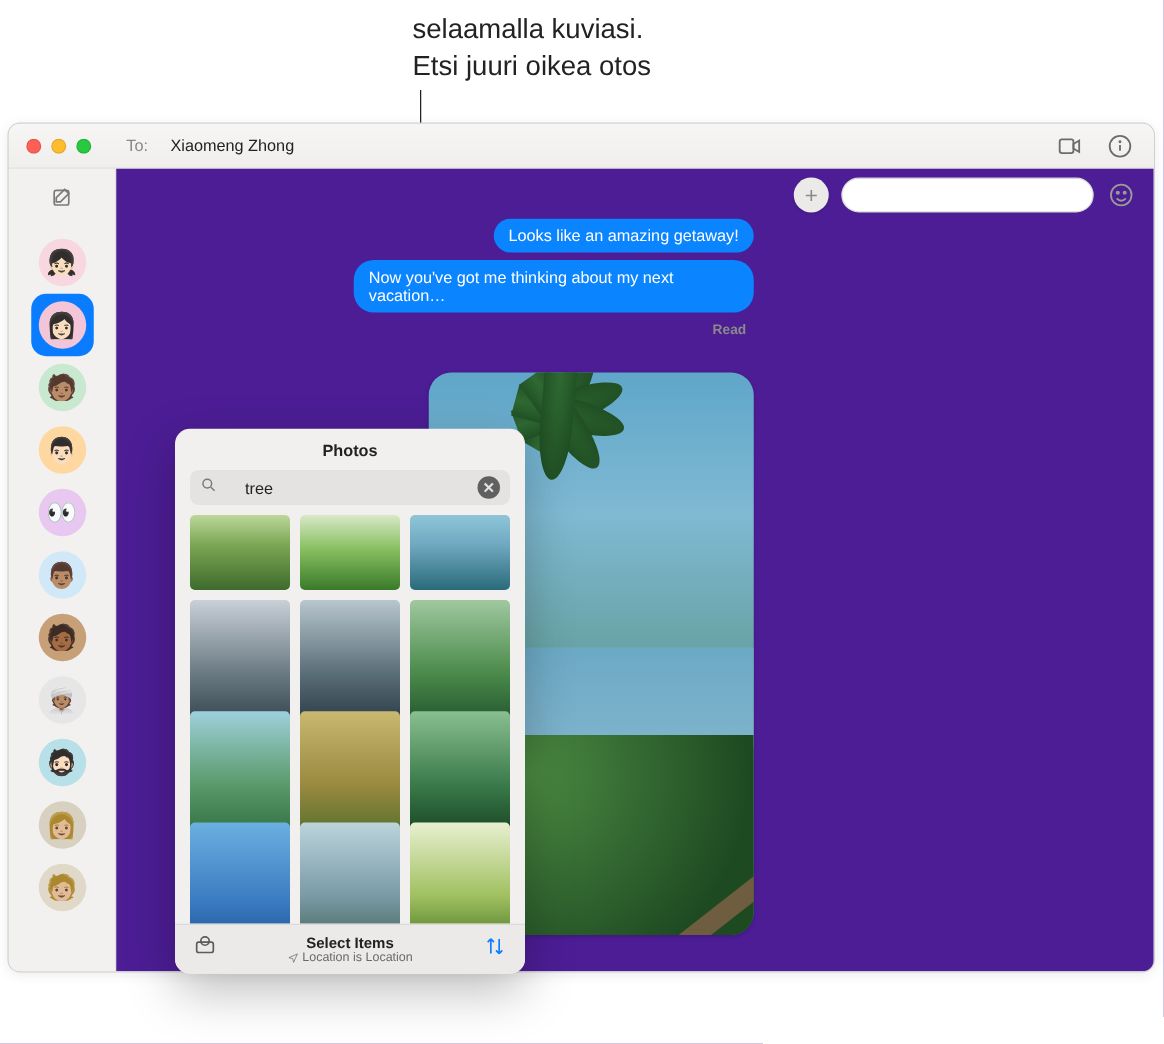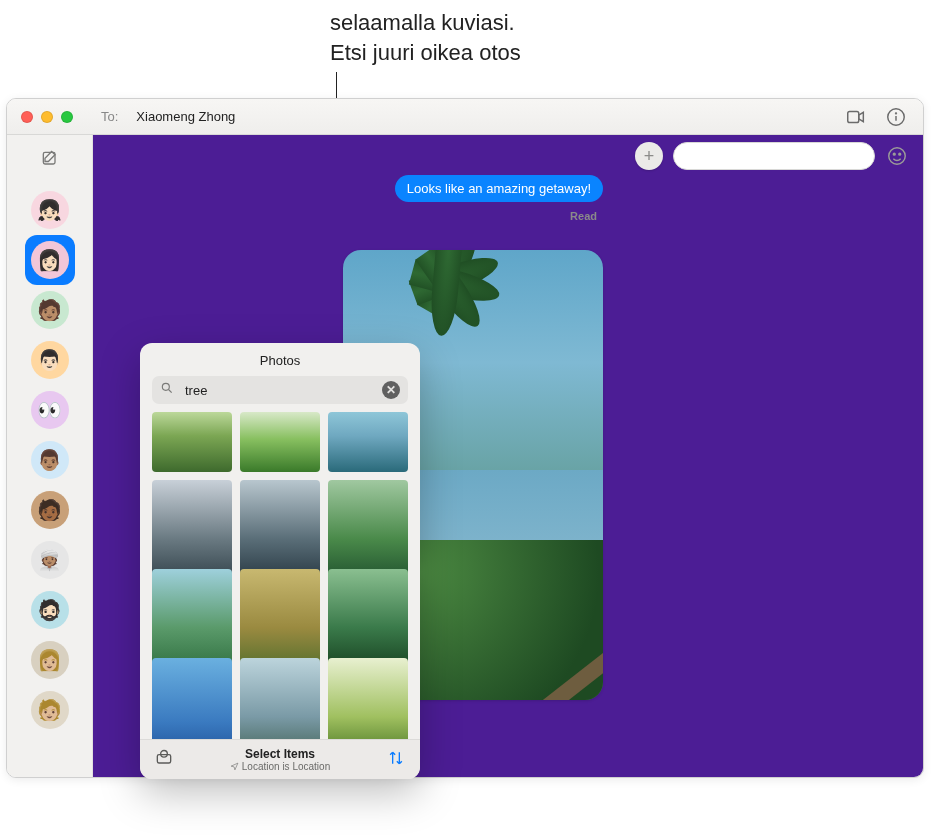--- a/index.html
+++ b/index.html
@@ -147,32 +147,32 @@
     width:280px; height:436px;
     background:#f1f0ee;
     border-radius:12px;
     box-shadow:0 14px 40px rgba(0,0,0,0.25);
     display:flex; flex-direction:column;
     overflow:hidden;
     z-index:50;
   }
   .pp-title{
     text-align:center;
-    font-size:13px; font-weight:400;
+    font-size:13px; font-weight:700;
     padding:10px 0 8px 0;
     color:#222;
   }
   .pp-search{
     margin:0 12px 8px 12px;
     height:28px;
     background:#e4e3e1;
     border-radius:7px;
     display:flex;align-items:center;
     padding:0 8px;
-    gap:11px;
+    gap:22px;
     position:relative;
   }
   .pp-search svg{width:14px;height:14px;stroke:#7a7a78;fill:none;stroke-width:2;}
   .pp-search-val{flex:1;font-size:13px;color:#222;}
   .pp-clear{
     width:18px;height:18px;border-radius:50%;
     background:#606060;color:#e4e3e1;
     display:flex;align-items:center;justify-content:center;
     font-size:12px;line-height:1;font-weight:600;
   }
@@ -297,20 +297,21 @@
           </div>
           <div class="contact">
             <div class="avatar" style="background: rgb(224, 216, 200);">🧑🏼</div>
           </div>
         </div>
     </div>
 
     <div class="convo">
       <div class="messages">
         <div class="bubble">Looks like an amazing getaway!</div>
+        <div class="bubble">Now you've got me thinking about my next vacation…</div>
         <div class="read-receipt">Read</div>
         <div class="photo-msg">
           <div class="ocean"></div>
           <div class="foliage"></div>
           <div class="palm-trunk"></div>
           <div class="palm-top">
             <div class="frond" style="transform:rotate(-60deg) translateX(10px);"></div>
             <div class="frond" style="transform:rotate(-20deg) translateX(10px);"></div>
             <div class="frond" style="transform:rotate(15deg) translateX(10px);"></div>
             <div class="frond" style="transform:rotate(55deg) translateX(10px);"></div>

